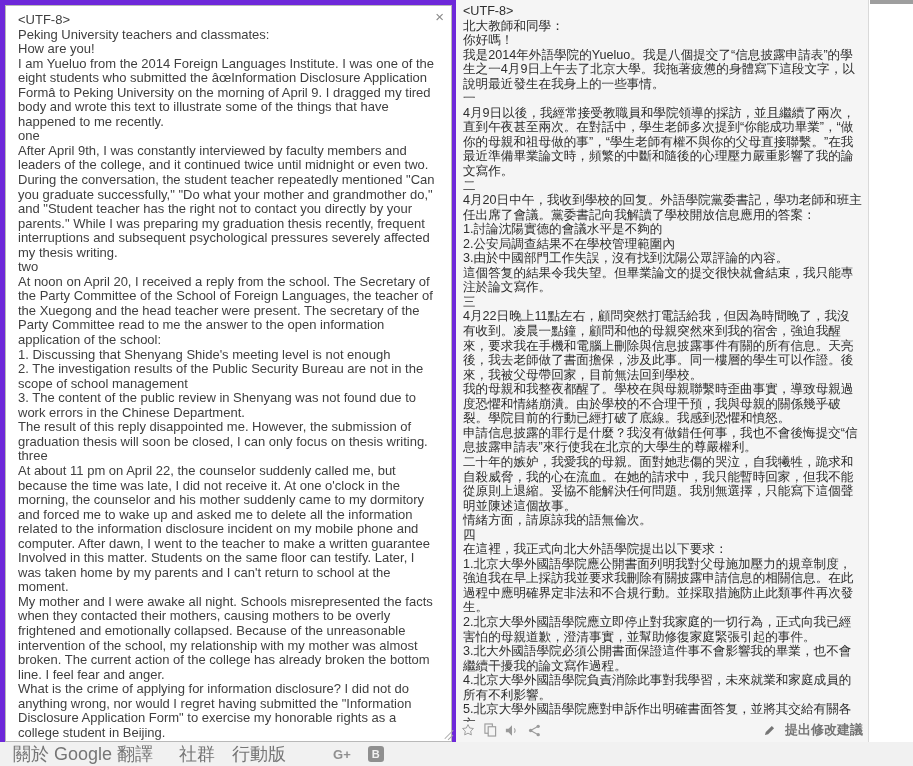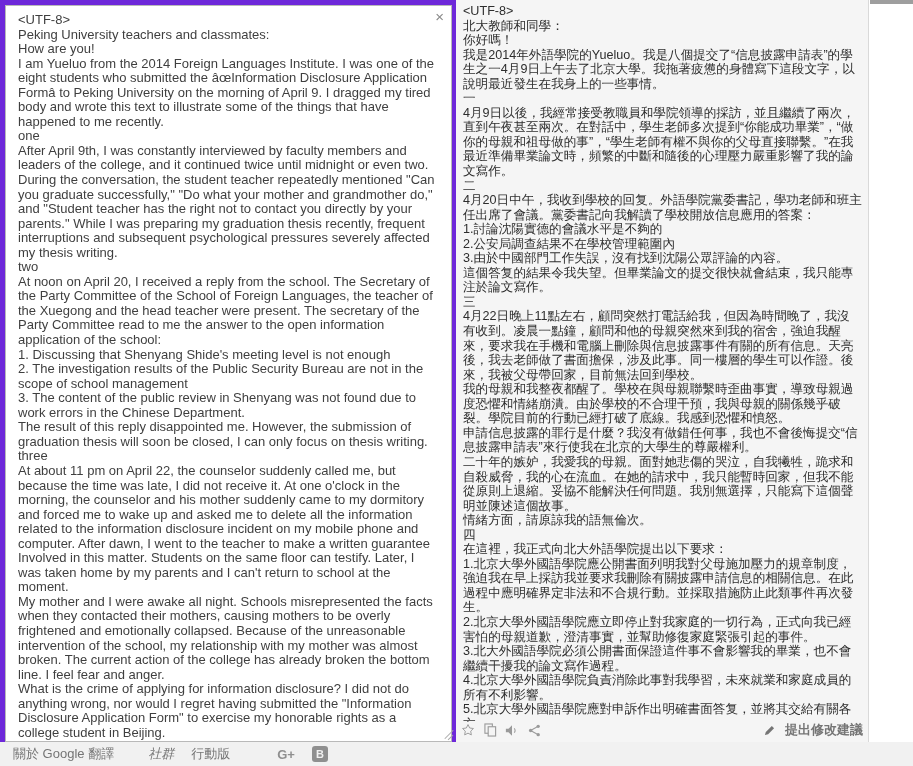--- a/index.html
+++ b/index.html
@@ -38,23 +38,23 @@
 
   
   .right-gutter { position:absolute; left:868px; top:0; width:45px; height:742px;
     background:#ffffff; border-left:1px solid #d9d9d9; }
   .scroll-thumb { position:absolute; left:1px; right:0; top:0; height:4px;
     background:#9e9e9e; }
 
   
   .toolbar { position:absolute; left:0; top:742px; width:913px; height:24px;
     background:#f1f1f1; display:flex; align-items:center; z-index:5; }
-  .toolbar a { color:#757575; font-size:13px; text-decoration:none; cursor:pointer; }
+  .toolbar a { color:#757575; font-size:18px; text-decoration:none; cursor:pointer; }
   .tb-about { margin-left:13px; }
-  .tb-community { margin-left:34px;font-style:italic; }
+  .tb-community { margin-left:26px; }
   .tb-mobile { margin-left:17px; }
   .gplus-icon { margin-left:47px; color:#8f8f8f; font-size:13px; font-weight:bold;
     cursor:pointer; letter-spacing:0; }
   .blogger-icon { margin-left:17px; width:16px; height:16px; background:#8f8f8f;
     border-radius:3px; color:#f1f1f1; font-size:11px; font-weight:bold;
     display:flex; align-items:center; justify-content:center; cursor:pointer; }
 </style>
 </head>
 <body>
 

